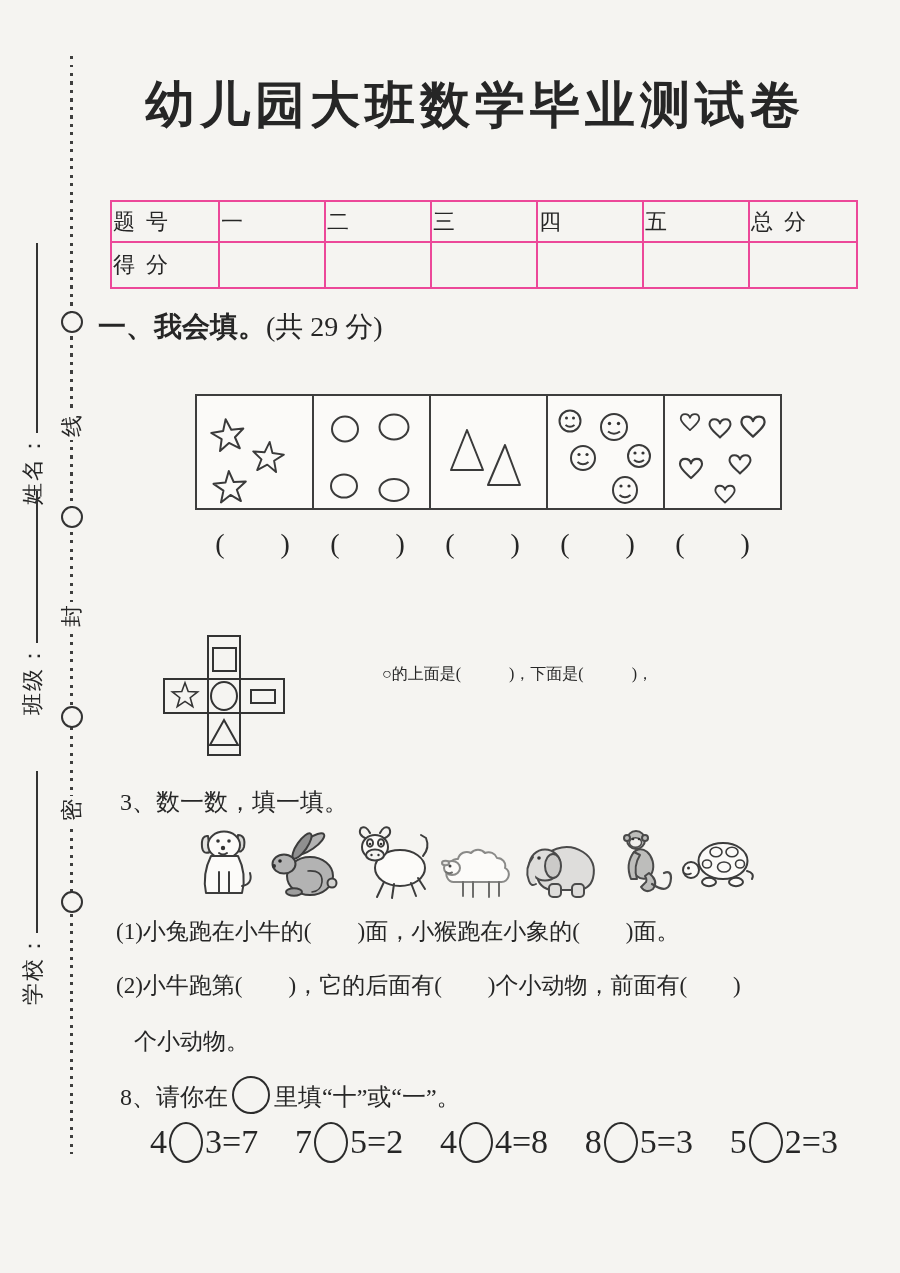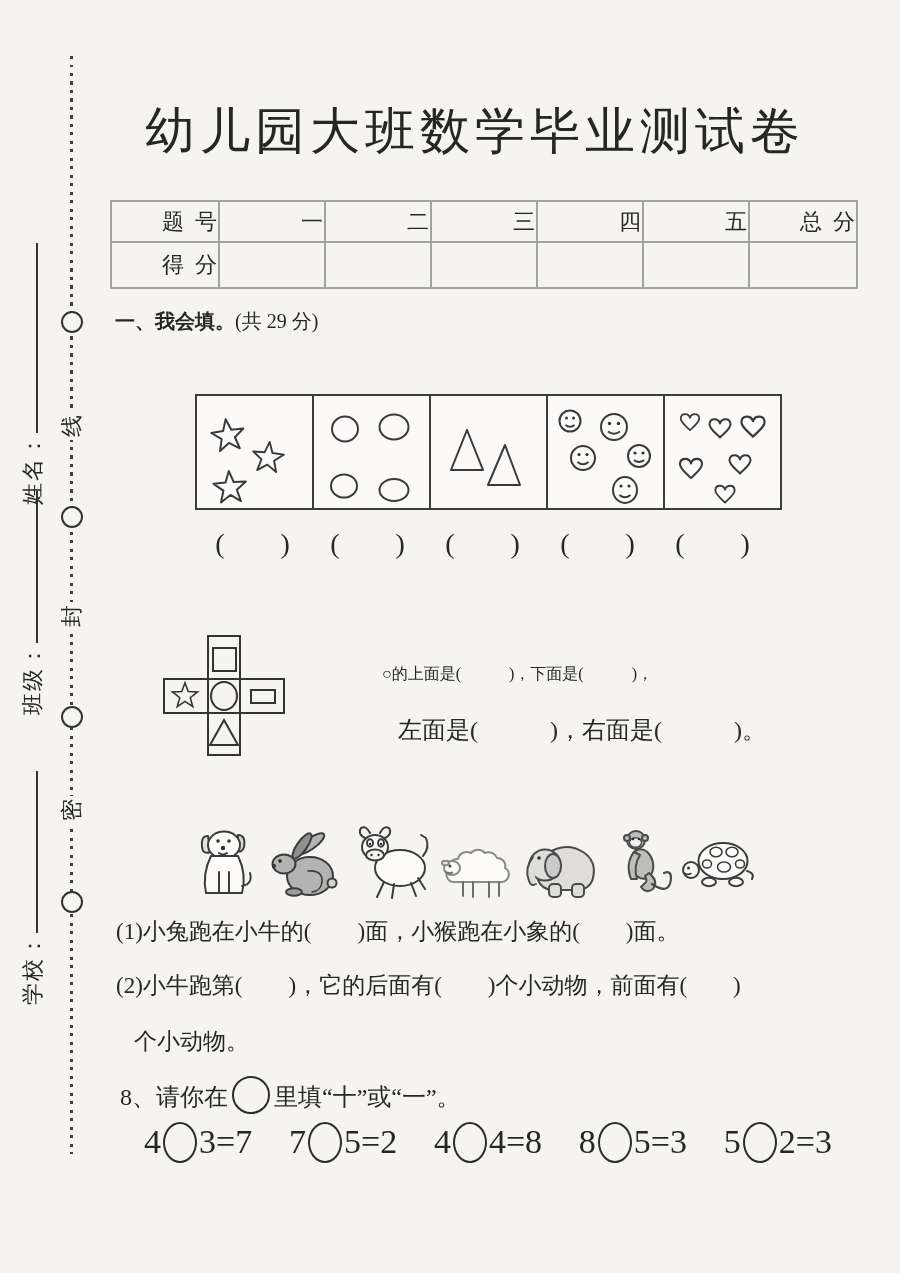--- a/index.html
+++ b/index.html
@@ -12,40 +12,40 @@
            background-image:repeating-linear-gradient(to bottom,#3f3f3f 0 3px,transparent 3px 8.5px);}
   .seal-circle{position:absolute;left:61px;width:18px;height:18px;border:2px solid #333;
                border-radius:50%;background:#f5f4f1;}
   .seal-char{position:absolute;left:58px;width:28px;height:28px;line-height:28px;text-align:center;
              font-size:22px;background:#f5f4f1;transform:rotate(-90deg);}
   .side-label{position:absolute;height:34px;line-height:34px;font-size:22px;letter-spacing:2px;
               transform:rotate(-90deg);transform-origin:left top;white-space:nowrap;}
   .side-blank{display:inline-block;border-bottom:2px solid #333;height:12px;vertical-align:2px;}
   
   .title{position:absolute;top:72px;left:90px;width:770px;text-align:center;
-         font-size:50px;font-weight:normal;letter-spacing:5px;margin-top:26px;}
+         font-size:50px;font-weight:bold;letter-spacing:5px;}
   .score-table{position:absolute;left:110px;top:200px;width:748px;border-collapse:collapse;}
-  .score-table td{border:2px solid #a3a3a3;text-align:right;font-size:22px;width:107px;}
+  .score-table td{border:2px solid #ec4899;text-align:left;font-size:22px;width:107px;}
   .score-table tr.hd td{height:37px;}
   .score-table tr.bd td{height:42px;}
   
-  .sec-head{position:absolute;left:98px;top:308px;font-size:20px;margin-left:17px;}
+  .sec-head{position:absolute;left:98px;top:308px;font-size:28px;}
   .sec-head .b{font-weight:bold;}
   .qlabel{position:absolute;font-size:24px;}
   .subline{position:absolute;font-size:23px;}
   
   .shape-table{position:absolute;left:195px;top:394px;display:flex;border:2px solid #3d3d3d;background:#fbfaf8;}
   .shape-cell{width:115px;height:112px;border-right:2px solid #3d3d3d;}
   .shape-cell:last-child{border-right:none;}
   .paren-row{position:absolute;left:195px;top:528px;width:575px;display:flex;}
   .paren-row span{width:115px;text-align:center;font-size:28px;}
   
   .qc{display:inline-block;width:34px;height:34px;border:2.5px solid #2c2c2c;border-radius:50%;
       vertical-align:-9px;margin:0 4px;background:transparent;}
-  .eq-row{position:absolute;left:144px;top:1122px;width:688px;display:flex;justify-content:space-between;}
+  .eq-row{position:absolute;left:150px;top:1122px;width:688px;display:flex;justify-content:space-between;}
   .eq{font-size:34px;}
   .opc{display:inline-block;width:30px;height:37px;border:2.5px solid #2c2c2c;border-radius:50%;
        vertical-align:-10px;margin:0 2px;}
   .animals{position:absolute;left:190px;top:826px;display:flex;align-items:flex-end;gap:4px;}
 </style>
 </head>
 <body>
 
 <div class="page">
 
@@ -196,22 +196,22 @@
       <rect x="1" y="44" width="120" height="34"></rect>
       <rect x="50" y="13" width="23" height="23"></rect>
       <polygon transform="translate(22,61) scale(0.78)" points="0,-17 4.1,-5.7 16.2,-5.3 6.7,2.2 10,13.8 0,7 -10,13.8 -6.7,2.2 -16.2,-5.3 -4.1,-5.7"></polygon>
       <ellipse cx="61" cy="61" rx="13" ry="14"></ellipse>
       <rect x="88" y="55" width="24" height="13"></rect>
       <polygon points="47,110 75,110 61,85"></polygon>
     </g>
   </svg>
 
   <div class="subline pre" style="left:382px;top:664px;font-size:16px">○的上面是(            )，下面是(            )，</div>
-  <div class="subline pre" style="left:398px;top:714px;font-size:24px">左面是(            )，右面是(            )。</div>
-
+
+  <div class="qlabel" style="left:120px;top:786px">3、数一数，填一填。</div>
 
   <div class="animals">
 
     <svg width="72" height="74" viewBox="0 0 64 74">
       <g stroke="#3c3c3c" stroke-width="2" fill="#fcfbf9" stroke-linecap="round" stroke-linejoin="round">
         <path d="M14,10 Q7,9 8,21 Q9,29 16,26 Z" fill="#e3e3e1"></path>
         <path d="M44,9 Q52,9 50,21 Q48,28 42,24 Z" fill="#d8d8d6"></path>
         <ellipse cx="30" cy="19" rx="16" ry="13.5"></ellipse>
         <path d="M17,30 Q8,48 12,67 L48,67 Q53,48 44,30 Z"></path>
         <line x1="25" y1="46" x2="25" y2="66"></line>

